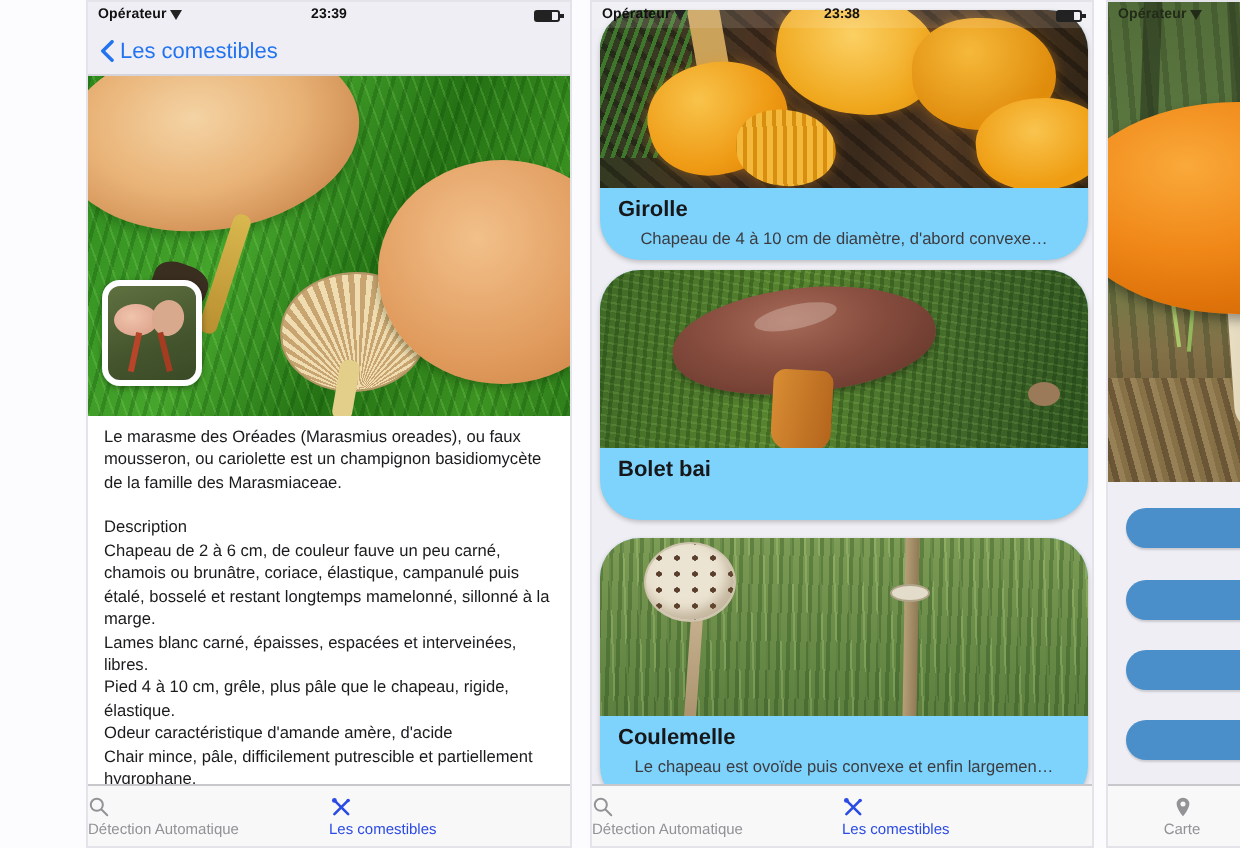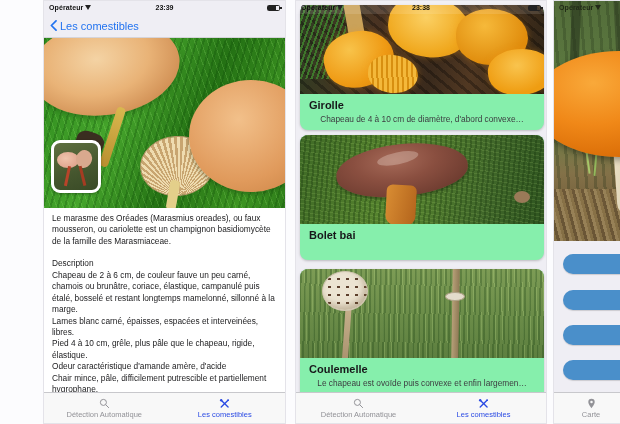--- a/index.html
+++ b/index.html
@@ -22,21 +22,21 @@
   .batt { margin-left:auto; width:13px; height:6px; border:1px solid #222; border-radius:1.5px; position:relative; background:linear-gradient(to right,#222 0 74%,transparent 74%); }
   .batt:after { content:""; position:absolute; right:-2.5px; top:1px; width:1.5px; height:2.5px; background:#222; }
 
   
   .navbar { height:24px; background:#efeef4; border-bottom:1px solid #d5d4da; display:flex; align-items:center; }
   .back { display:flex; align-items:center; gap:3px; margin-left:6px; color:#2273f0; font-size:11px; cursor:pointer; }
   .back svg { display:block; }
 
   
   .tabbar { position:absolute; left:0; right:0; bottom:0; height:31px; background:#f8f8f8; border-top:1px solid #c8c8cc; display:flex; z-index:9; }
-  .tabitem { flex:1; display:flex; flex-direction:column; align-items:center; justify-content:center; gap:1px; font-size:7.5px; color:#929297; cursor:pointer; }
+  .tabitem { flex:1; display:flex; flex-direction:column; justify-content:center; gap:1px; font-size:7.5px; color:#929297; cursor:pointer; }
   .tabitem.active { color:#2b4be4; }
   .tabitem svg { display:block; }
 
   
   .ph-mar { position:relative; height:170px; overflow:hidden;
     background:
       repeating-linear-gradient(105deg, rgba(10,70,5,0.25) 0 2px, transparent 2px 7px),
       repeating-linear-gradient(70deg, rgba(160,235,120,0.18) 0 1px, transparent 1px 6px),
       linear-gradient(115deg,#2e8a1e 0%,#46a52c 35%,#247114 60%,#3d9422 85%,#2e7d1a 100%); }
   .m-cap1 { position:absolute; left:-14px; top:-18px; width:150px; height:95px; border-radius:50%;
@@ -60,21 +60,21 @@
   .t-capB { position:absolute; left:22px; top:7px; width:16px; height:18px; border-radius:50%;
     background:#d9a98e; transform:rotate(15deg); }
   .t-stemA { position:absolute; left:12px; top:23px; width:2.5px; height:20px; background:#b8442a; transform:rotate(12deg); }
   .t-stemB { position:absolute; left:27px; top:23px; width:2.5px; height:20px; background:#a53c22; transform:rotate(-14deg); }
 
   .dtext { padding:5px 8px 0 8px; font-size:8.3px; line-height:1.38; color:#1b1b1d; }
   .dtext p { margin:0; }
   .dtext .gap { margin-top:11px; }
 
   
-  .card { position:absolute; left:4px; width:244px; background:#86efac; border-radius:8px; overflow:hidden;
+  .card { position:absolute; left:4px; width:244px; background:#7dd3fc; border-radius:20px; overflow:hidden;
     box-shadow:0 1px 2.5px rgba(0,0,0,.22); cursor:pointer; }
   #card-girolle { top:4px; height:125px; }
   #card-bolet { top:134px; height:125px; }
   #card-coulemelle { top:268px; height:134px; }
   .cphoto { position:relative; height:89px; overflow:hidden; }
   .ctitle { font-size:11px; font-weight:600; color:#17171a; margin:5px 9px 0; }
   .cdesc { font-size:8.3px; color:#3c3c40; margin:3px 9px 0; white-space:nowrap; overflow:hidden;text-align:center; }
 
   .ph-gir { background:
       repeating-linear-gradient(40deg, rgba(0,0,0,.28) 0 3px, transparent 3px 9px),

